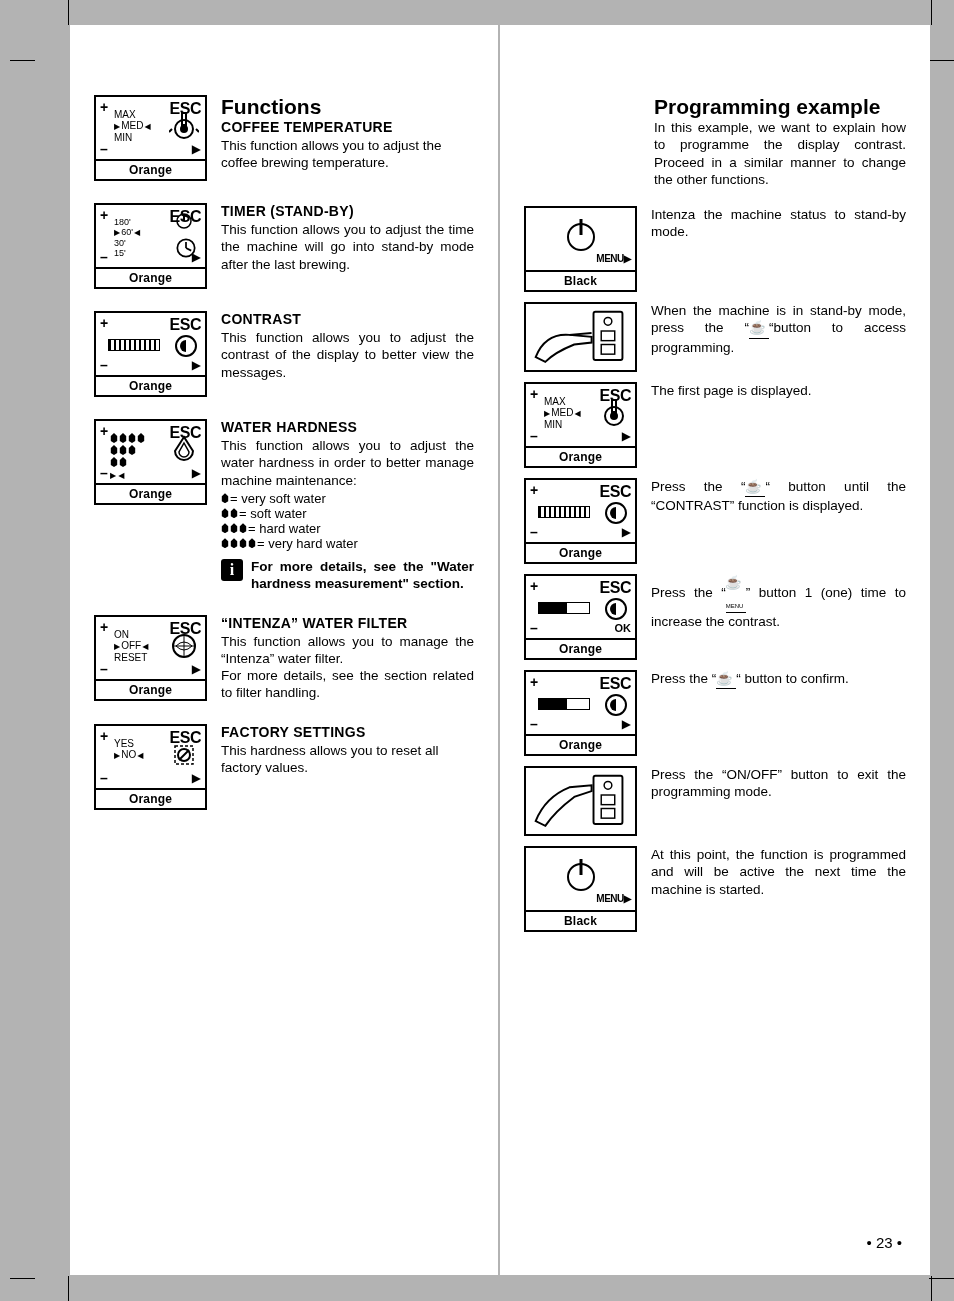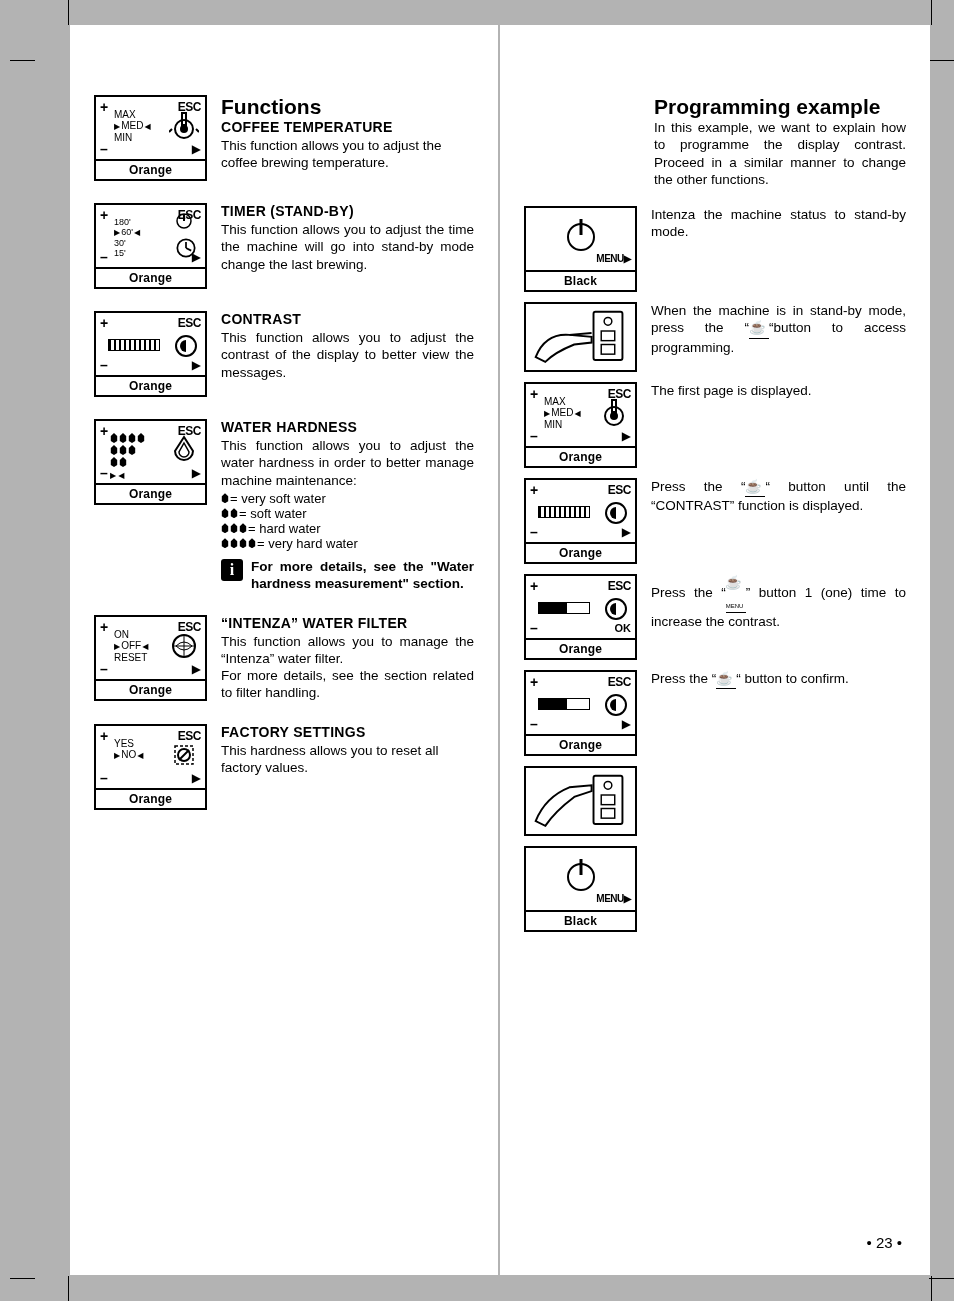--- a/index.html
+++ b/index.html
@@ -74,21 +74,21 @@
   .lcd {
     border: 2px solid #000;
     height: 66px;
     position: relative;
     background:#fff;
     font-family: Arial, sans-serif;
     font-size:10px;
   }
   .lcd .plus { position:absolute; top:2px; left:4px; font-weight:bold; font-size:14px;}
   .lcd .minus { position:absolute; bottom:2px; left:4px; font-weight:bold; font-size:14px;}
-  .lcd .esc { position:absolute; top:3px; right:4px; font-weight:bold; font-size:12px; letter-spacing:-.5px;}
+  .lcd .esc { position:absolute; top:3px; right:4px; font-weight:bold; font-size:16px; letter-spacing:-.5px;}
   .lcd .arrow { position:absolute; bottom:3px; right:4px; font-size:12px;}
   .lcd .ok { position:absolute; bottom:4px; right:4px; font-size:11px; font-weight:bold;}
   .lcd .menu { position:absolute; bottom:6px; right:4px; font-size:10px; font-weight:bold; letter-spacing:-.5px;}
   .lcd .mid { position:absolute; top:12px; left:18px; right:34px; font-size:10px; line-height:11px;}
   .lcd .mid .sel::before{content:"▶"; font-size:8px; margin-right:1px;}
   .lcd .mid .sel::after{content:"◀"; font-size:8px; margin-left:1px;}
   .lcd .icon { position:absolute; right:6px; top:14px; width:30px; height:30px; }
   .lcd .bar { position:absolute; left:12px; top:26px; width:52px; height:12px; background:linear-gradient(to right,#000 0 40%, #fff 40% 100%); border:1px solid #000;}
   .lcd .barseg { background-image: repeating-linear-gradient(to right, #000 0 2px, transparent 2px 5px);}
   .lcd .dial { position:absolute; right:8px; top:22px; width:22px; height:22px; border:2px solid #000; border-radius:50%;}
@@ -208,21 +208,21 @@
             <svg viewBox="0 0 30 30" style="position:absolute;right:6px;bottom:6px;width:26px;height:26px;">
                 <circle cx="15" cy="15" r="10" fill="none" stroke="#000" stroke-width="2"></circle>
                 <line x1="15" y1="15" x2="15" y2="8" stroke="#000" stroke-width="2"></line>
                 <line x1="15" y1="15" x2="21" y2="18" stroke="#000" stroke-width="2"></line>
               </svg>
           </div>
           <div class="cap">Orange</div>
         </div>
         <div class="txt">
           <div class="sub">TIMER (STAND-BY)</div>
-          <div class="para">This function allows you to adjust the time the machine will go into stand-by mode change the last brewing.</div>
+          <div class="para">This function allows you to adjust the time the machine will go into stand-by mode after the last brewing.</div>
         </div>
       </div>
 
       <div class="row item">
         <div class="screen">
           <div class="lcd">
             <span class="plus">+</span>
               <span class="minus">–</span>
             <span class="esc">ESC</span>
               <span class="arrow">▶</span>
@@ -459,30 +459,32 @@
       <div class="step">
         <div class="hand-box">
           <svg viewBox="0 0 113 70">
               <rect x="70" y="8" width="30" height="50" fill="none" stroke="#000" stroke-width="2" rx="2"></rect>
               <circle cx="85" cy="18" r="4" fill="none" stroke="#000" stroke-width="1.5"></circle>
               <rect x="78" y="28" width="14" height="10" fill="none" stroke="#000" stroke-width="1.5"></rect>
               <rect x="78" y="42" width="14" height="10" fill="none" stroke="#000" stroke-width="1.5"></rect>
               <path d="M10 55 Q20 30 45 20 L68 18 L68 24 L50 30 Q30 45 20 60 Z" fill="#fff" stroke="#000" stroke-width="2"></path>
             </svg>
         </div>
+        <div class="para">Press the “ON/OFF” button to exit the programming mode.</div>
       </div>
 
       <div class="step">
         <div class="screen">
           <div class="lcd">
               <div class="power"></div>
               <span class="menu">MENU▶</span>
             </div>
           <div class="cap">Black</div>
         </div>
+        <div class="para">At this point, the function is programmed and will be active the next time the machine is started.</div>
       </div>
 
     </div>
 
     <div class="pnum">• 23 •</div>
   </div>
 
 </div>
 
 </body></html>

